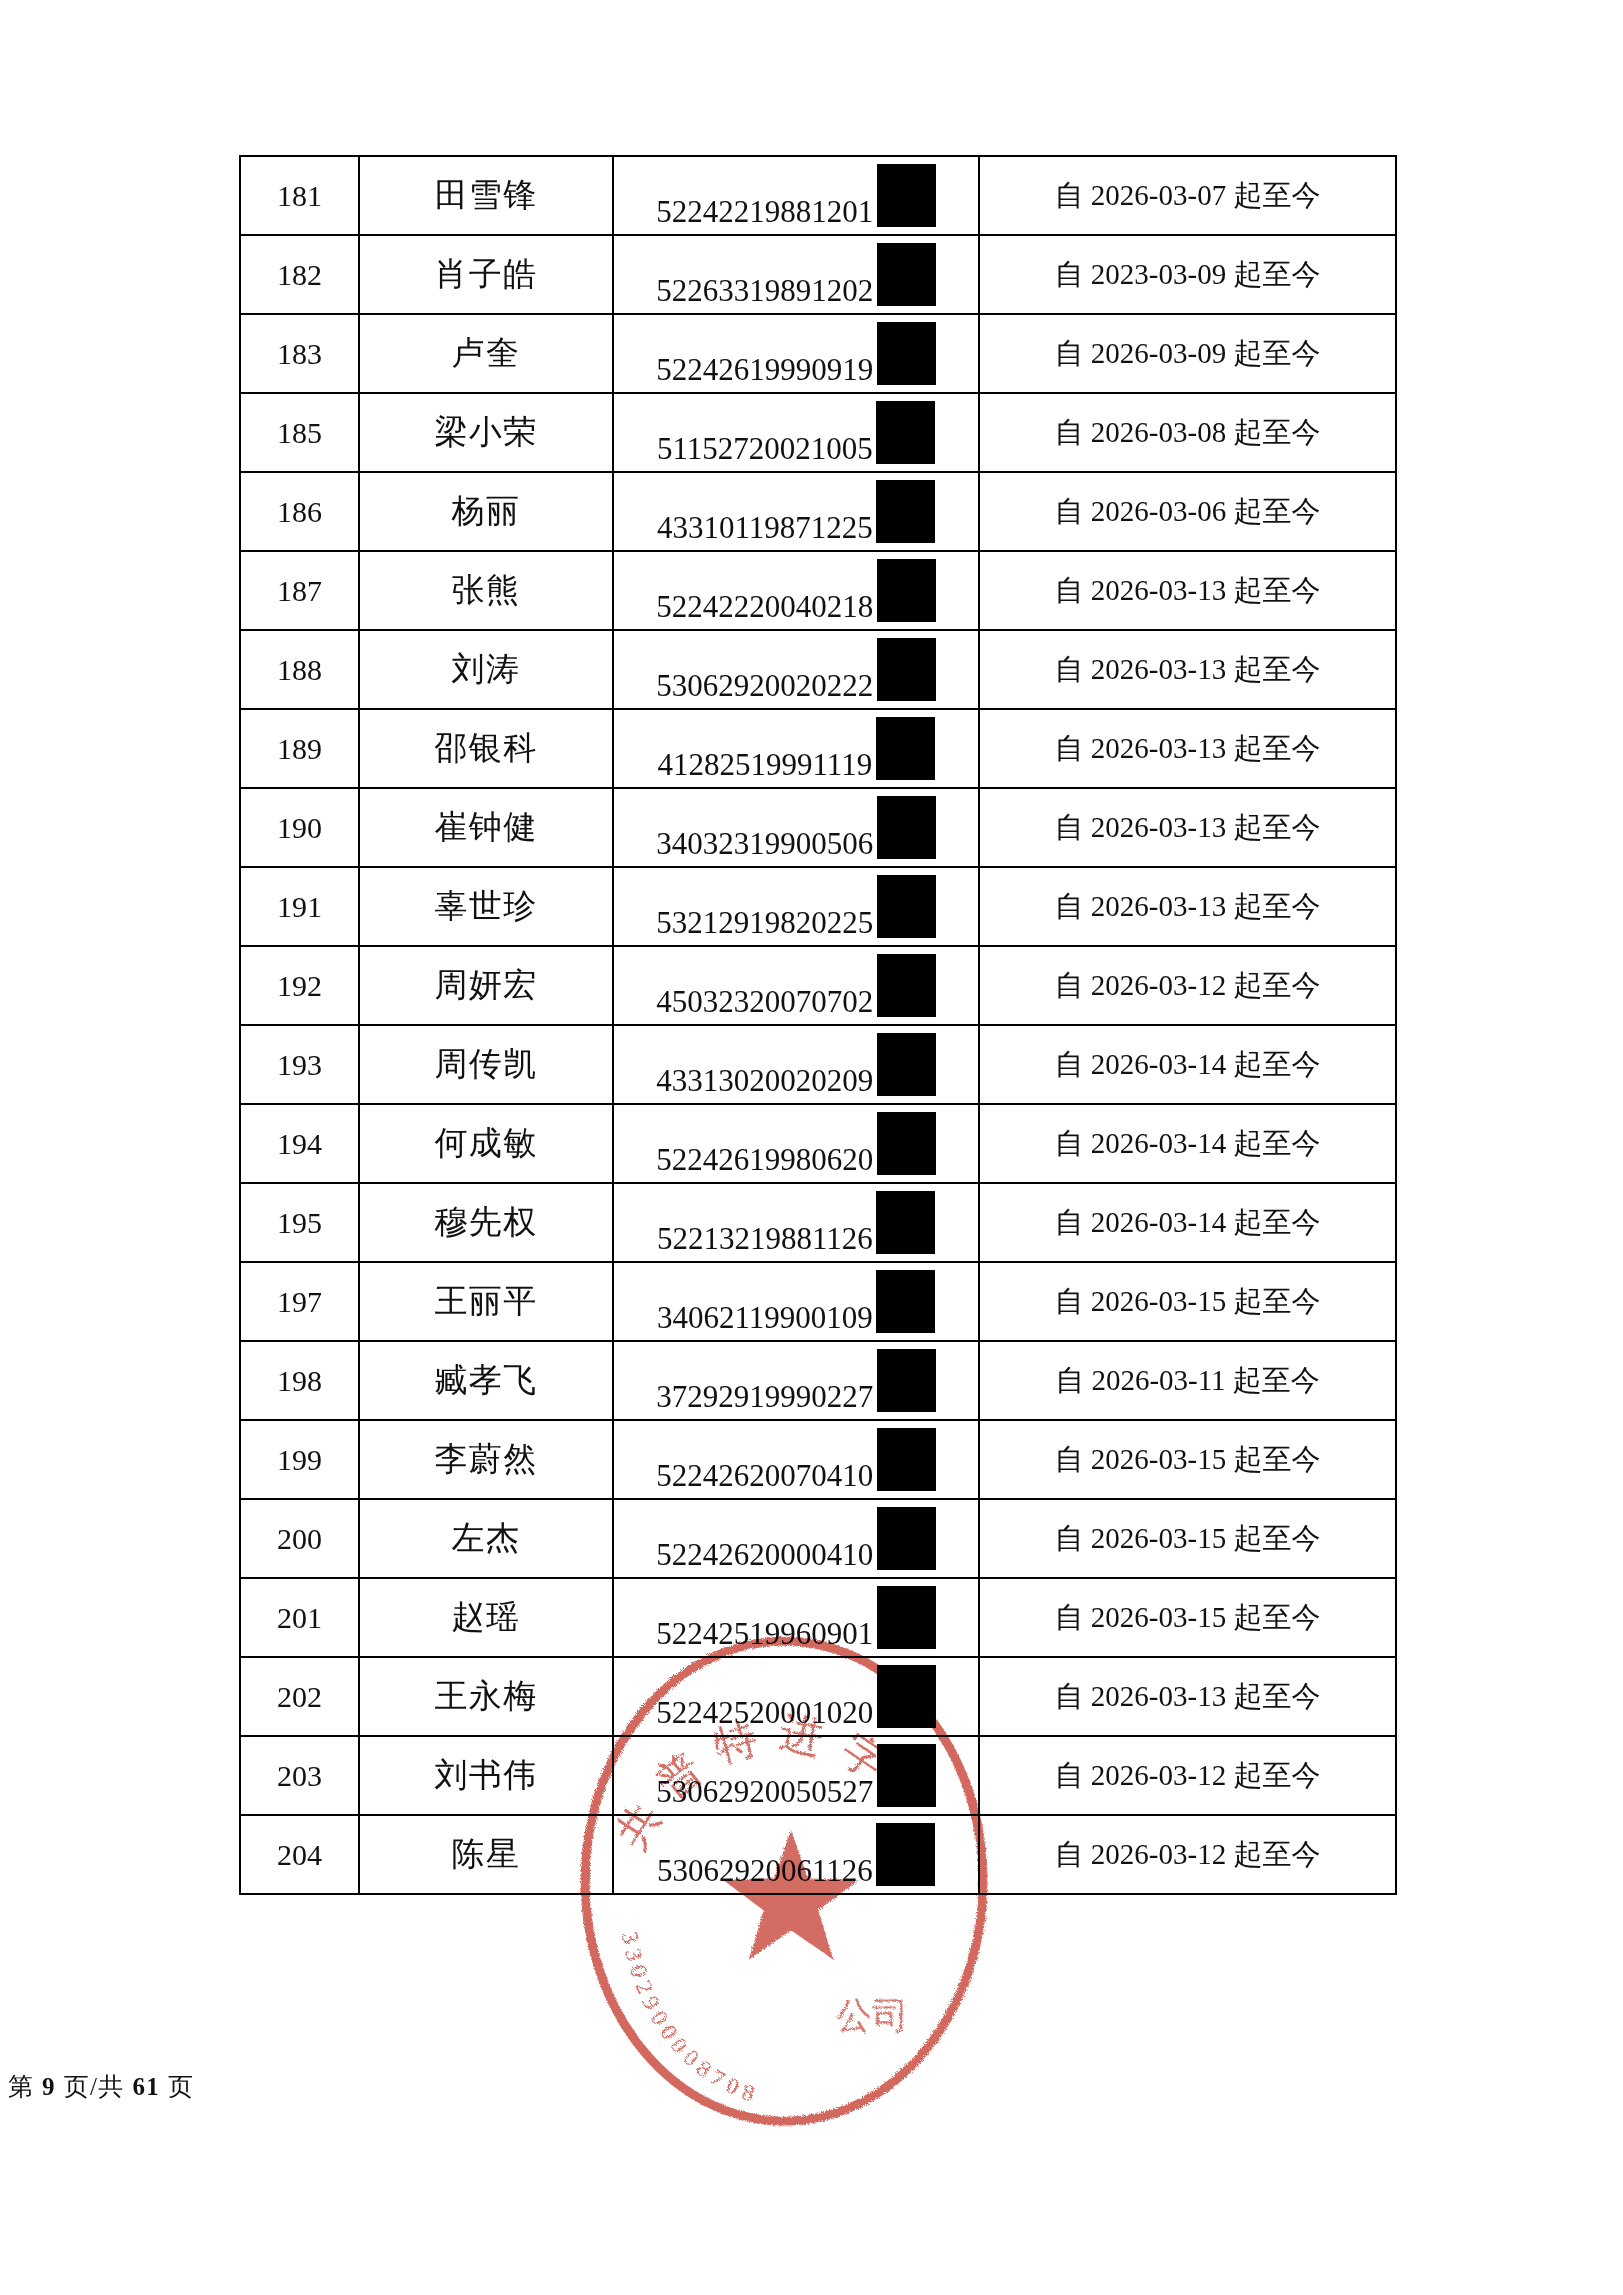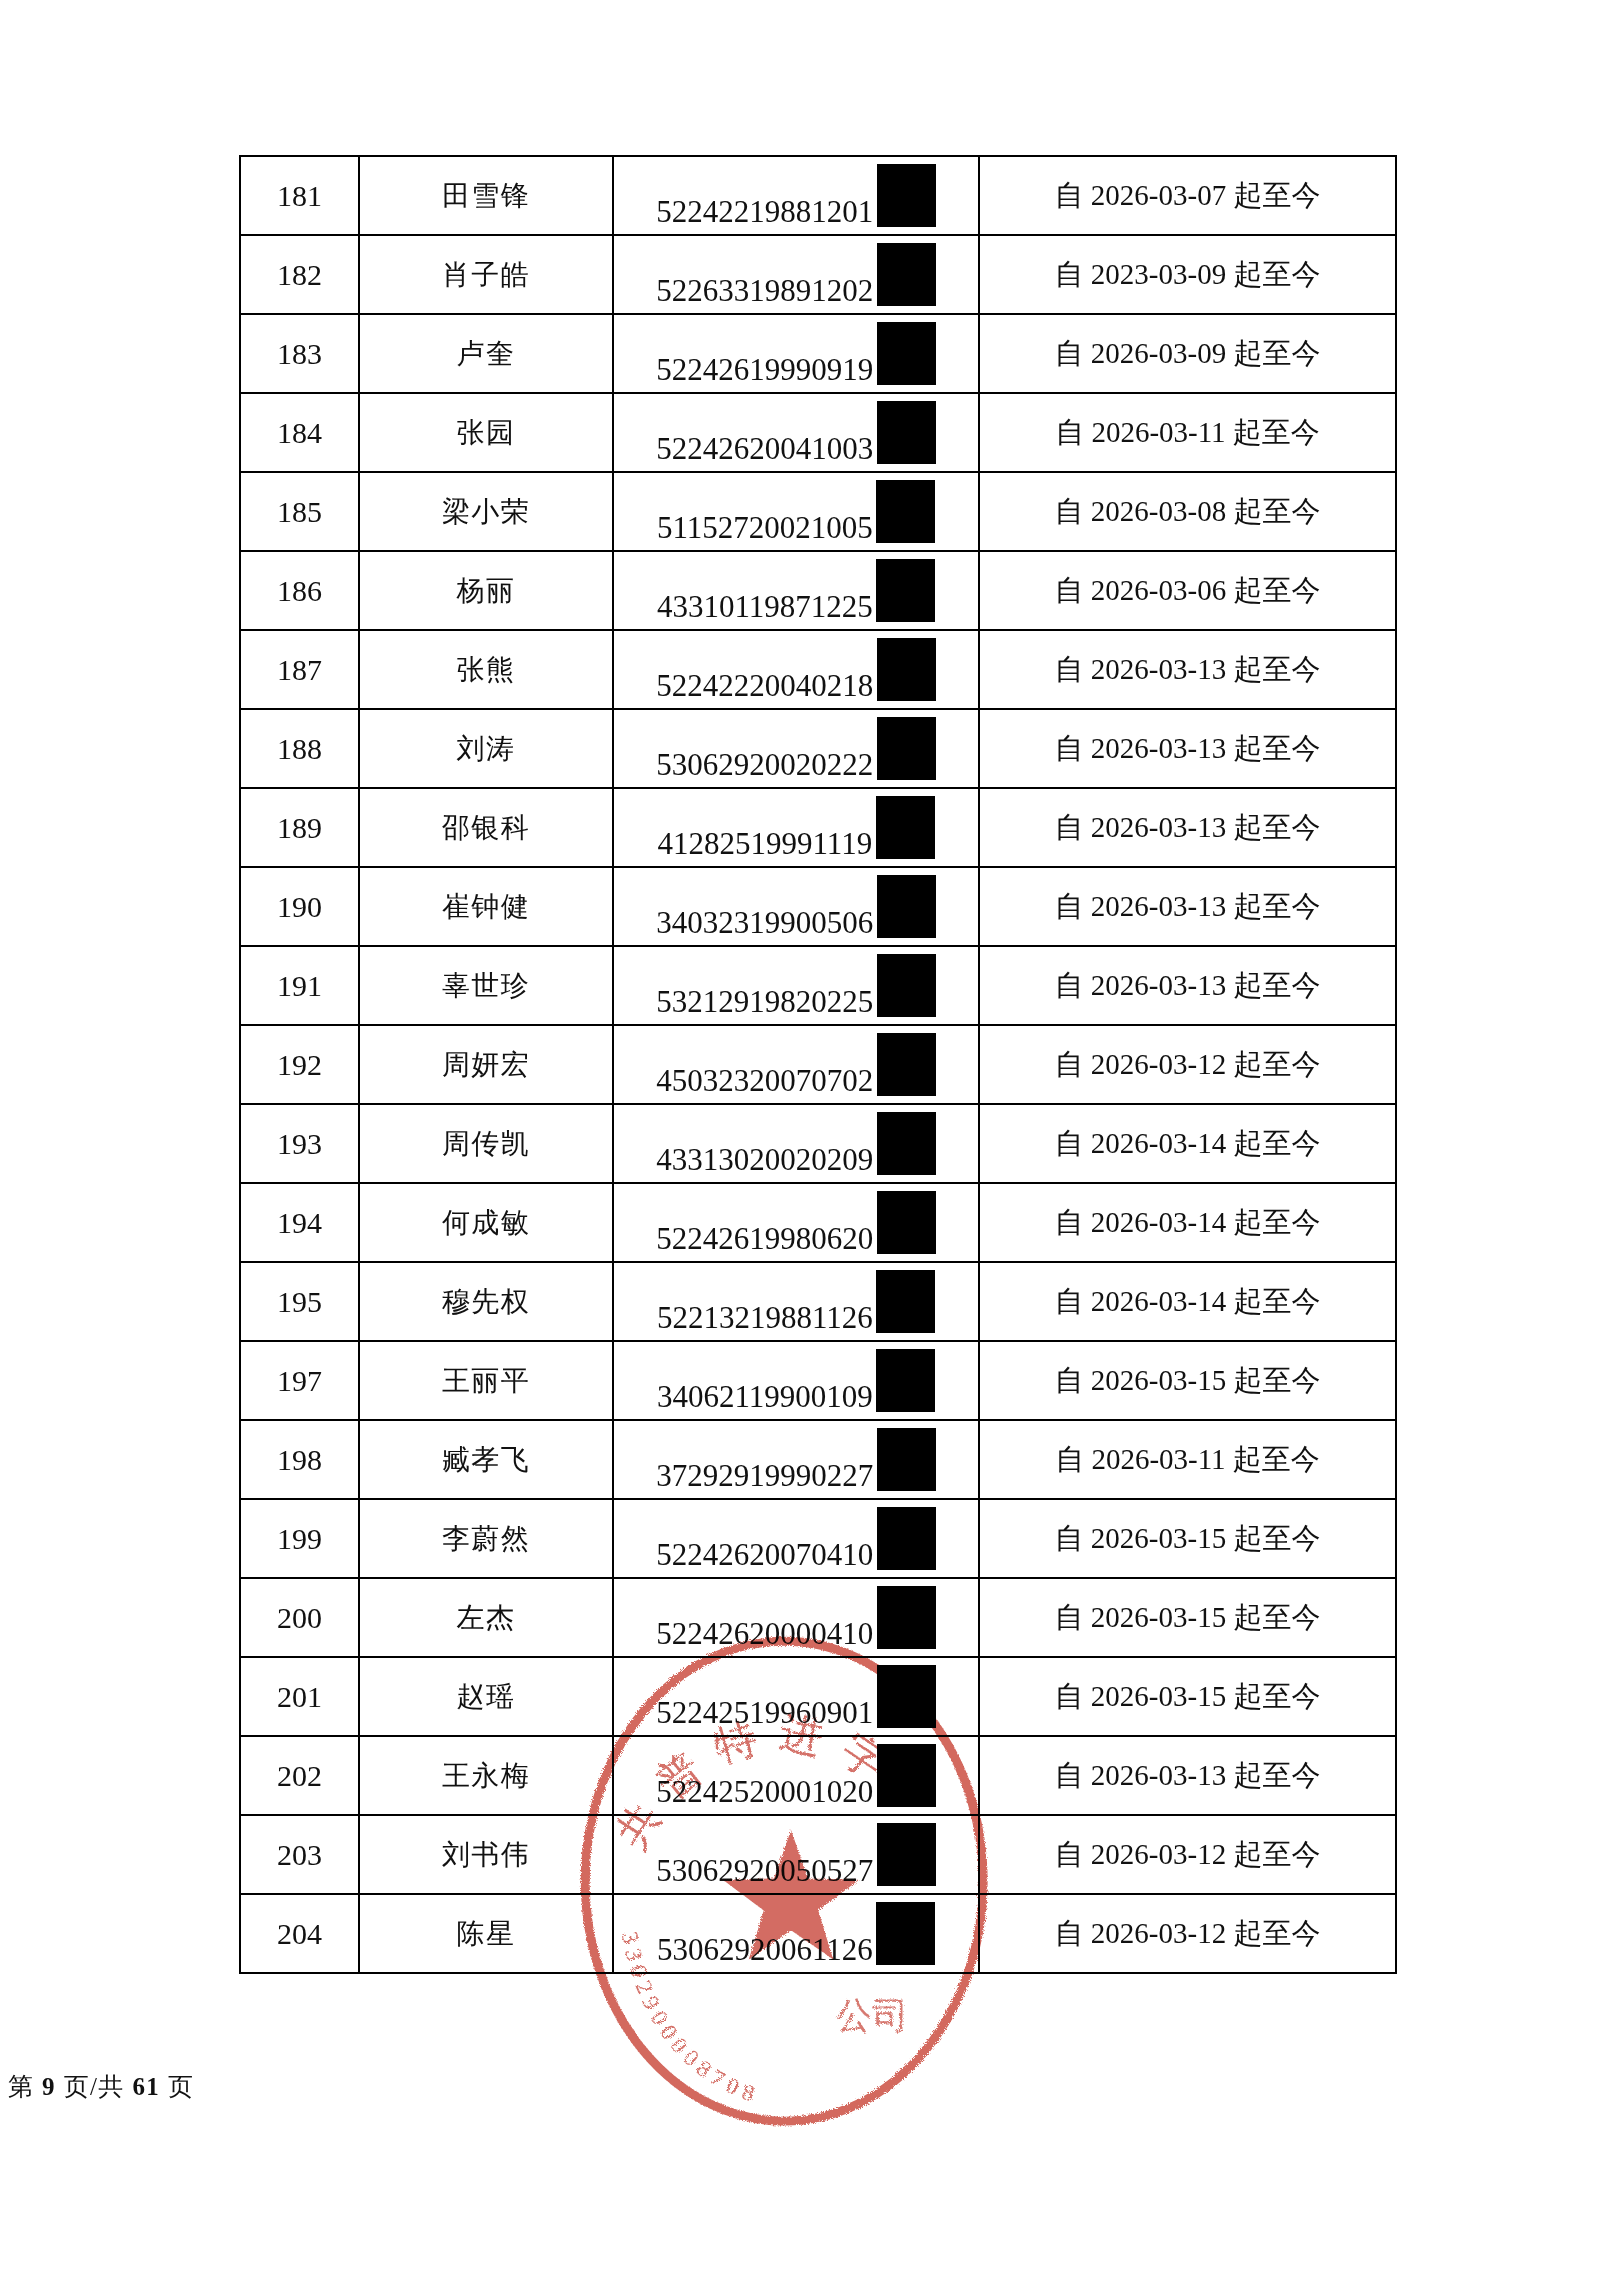--- a/index.html
+++ b/index.html
@@ -21,21 +21,21 @@
   }
   table.roster td{
     border:2.7px solid #000;
     padding:0;
     text-align:center;
     vertical-align:middle;
     height:77px;
     overflow:hidden;
   }
   td.c-no{width:117px;font-size:30px;}
-  td.c-name{width:252px;font-size:28px;letter-spacing:1.4px;margin-left:44px;}
+  td.c-name{width:252px;font-size:33px;letter-spacing:1.4px;margin-left:44px;}
   td.c-id{width:364px;}
   td.c-period{width:415px;font-size:29px;}
   .idwrap{
     display:flex;align-items:flex-end;justify-content:center;
     font-size:31px;
     line-height:1;
   }
   .redact{
     display:inline-block;
     width:59px;height:63px;
@@ -113,37 +113,20 @@
         <span class="idwrap">
           <span>52242619990919</span>
           <span class="redact"></span>
         </span>
       </td>
       <td class="c-period">
         <span>自 2026-03-09 起至今</span>
       </td>
     </tr>
 
-    <tr>
-      <td class="c-no">
-        <span>184</span>
-      </td>
-      <td class="c-name">
-        <span>张园</span>
-      </td>
-      <td class="c-id">
-        <span class="idwrap">
-          <span>52242620041003</span>
-          <span class="redact"></span>
-        </span>
-      </td>
-      <td class="c-period">
-        <span>自 2026-03-11 起至今</span>
-      </td>
-    </tr>
 
     <tr>
       <td class="c-no">
         <span>185</span>
       </td>
       <td class="c-name">
         <span>梁小荣</span>
       </td>
       <td class="c-id">
         <span class="idwrap">

